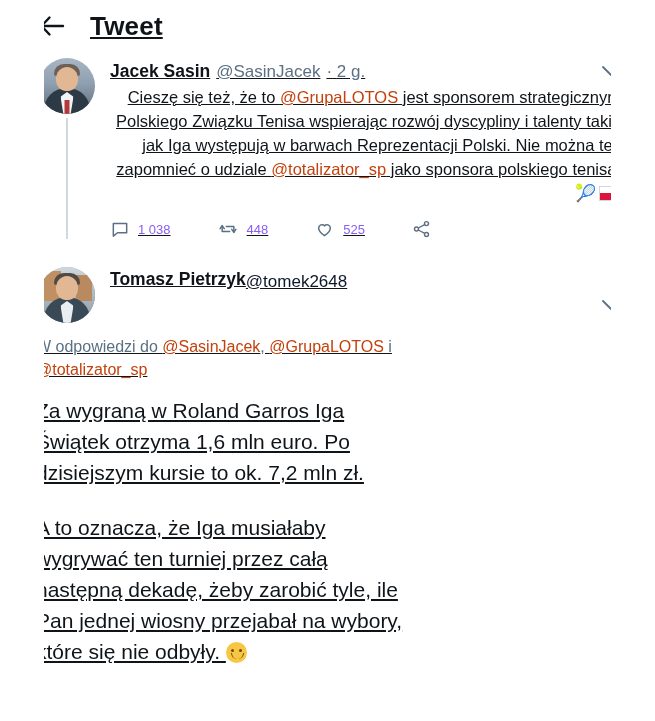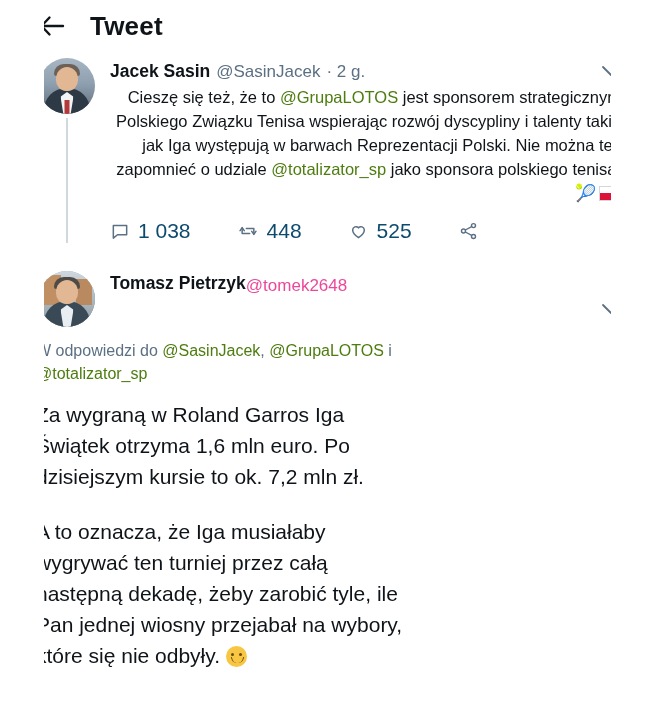--- a/index.html
+++ b/index.html
@@ -16,20 +16,21 @@
     position: relative;
   }
   .screen {
     width: 655px;
     height: 721px;
     position: relative;
     background: #ffffff;
     box-sizing: border-box;
     border-left: 22px solid #ffffff;
     border-right: 22px solid #ffffff;
+    text-decoration: underline;
   }
   
   .header {
     display: flex;
     align-items: center;
     height: 52px;
     padding-left: 10px;
     background: #ffffff;
   }
   .back-arrow {
@@ -174,57 +175,57 @@
     padding-left: 8px;
     flex: 0 0 auto;
   }
   .tweet-text {
     font-size: 16.5px;
     line-height: 24px;
     color: #0f1419;
     margin-top: 2px;
     word-wrap: break-word;
   }
-  .mention { color: #4d7c0f; }
+  .mention { color: #c2410c; }
   .flagpl {
     display: inline-block;
     width: 22px; height: 15px;
     vertical-align: -2px;
     border: 1px solid #d0d7dd;
     box-sizing: border-box;
     background: linear-gradient(180deg, #ffffff 0 50%, #dc143c 50% 100%);
     margin-left: 2px;
   }
   .racket {
     display: inline-block;
     font-size: 17px;
     line-height: 1;
   }
 
   
   .actions {
     display: flex;
     align-items: center;
     margin-top: 14px;
-    color: #0c4a6e;
-    font-size: 21px;
+    color: #8b5cf6;
+    font-size: 13px;
     max-width: 330px;
   }
   .act {
     display: flex;
     align-items: center;
     gap: 8px;
     flex: 0 0 auto;
     margin-right: 46px;
     cursor: pointer;
   }
   .act:last-child { margin-right: 0; }
   .act svg { display:block; }
   .name-block { display: flex; }
-  .handle2 { color: #ec4899; font-size: 17px; margin-left: 0; margin-top: 3px;}
+  .handle2 { color: #0f172a; font-size: 17px; margin-left: 0; margin-top: 3px;}
   .tweet2 .caret { position: absolute; right: 12px; top: 36px; }
 
   .reply-to {
     font-size: 16px;
     color: #5b7083;
     line-height: 23px;
     padding: 6px 12px 0 14px;
     margin-top: 6px;
   }
   .main-text {

